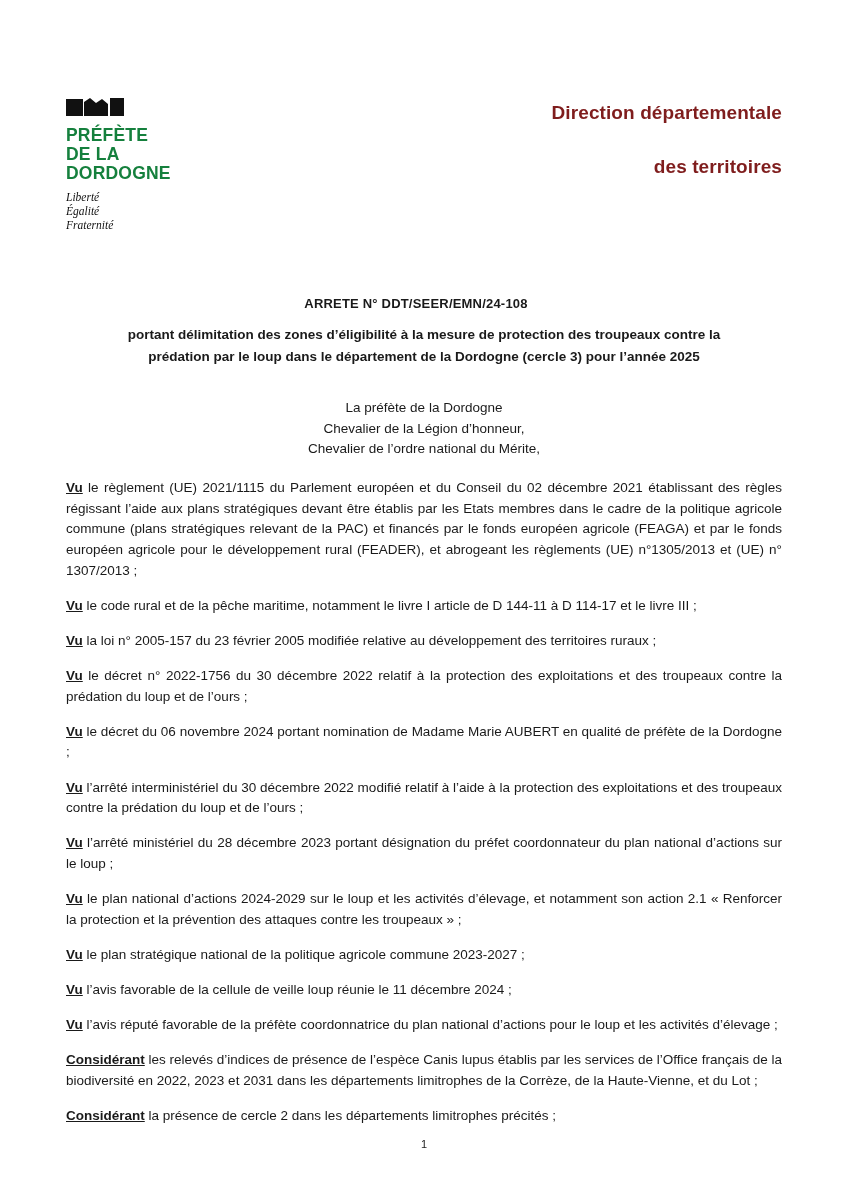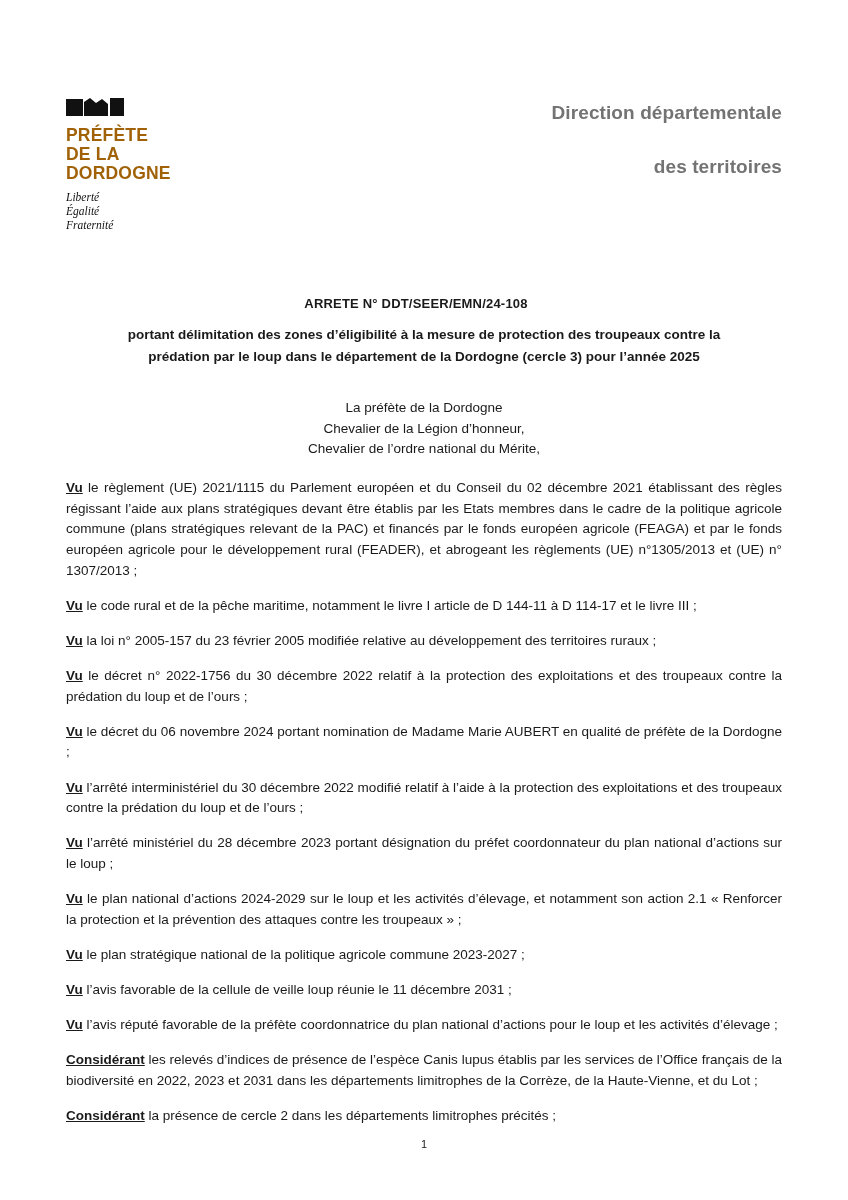--- a/index.html
+++ b/index.html
@@ -32,39 +32,39 @@
   }
   .marianne {
     display: block;
     margin-bottom: 4px;
   }
   .logo-title {
     font-weight: bold;
     font-size: 17.5px;
     line-height: 1.08;
     letter-spacing: 0.2px;
-    color: #a16207;
+    color: #15803d;
   }
   .logo-title div { white-space: nowrap; }
   .devise {
     margin-top: 7px;
     font-family: "Liberation Serif", serif;
     font-style: italic;
     font-size: 11.5px;
     line-height: 1.22;
     color: #111;
   }
   .dept-block {
     text-align: right;
     padding-top: 6px;
   }
   .dept-line {
     font-weight: bold;
     font-size: 19px;
-    color: #737373;
+    color: #7f1d1d;
     letter-spacing: 0.1px;
   }
   .dept-line.second {
     margin-top: 32px;
   }
 
   
   .arrete-title {
     position: absolute;
     top: 296px;
@@ -171,20 +171,20 @@
   <div class="body" id="clauses">
       <p><span class="lead">Vu</span><span> le règlement (UE) 2021/1115 du Parlement européen et du Conseil du 02 décembre 2021 établissant des règles régissant l’aide aux plans stratégiques devant être établis par les Etats membres dans le cadre de la politique agricole commune (plans stratégiques relevant de la PAC) et financés par le fonds européen agricole (FEAGA) et par le fonds européen agricole pour le développement rural (FEADER), et abrogeant les règlements (UE) n°1305/2013 et (UE) n° 1307/2013 ;</span></p>
       <p><span class="lead">Vu</span><span> le code rural et de la pêche maritime, notamment le livre I article de D 144-11 à D 114-17 et le livre III ;</span></p>
       <p><span class="lead">Vu</span><span> la loi n° 2005-157 du 23 février 2005 modifiée relative au développement des territoires ruraux ;</span></p>
       <p><span class="lead">Vu</span><span> le décret n° 2022-1756 du 30 décembre 2022 relatif à la protection des exploitations et des troupeaux contre la prédation du loup et de l’ours ;</span></p>
       <p><span class="lead">Vu</span><span> le décret du 06 novembre 2024 portant nomination de Madame Marie AUBERT en qualité de préfète de la Dordogne ;</span></p>
       <p><span class="lead">Vu</span><span> l’arrêté interministériel du 30 décembre 2022 modifié relatif à l’aide à la protection des exploitations et des troupeaux contre la prédation du loup et de l’ours ;</span></p>
       <p><span class="lead">Vu</span><span> l’arrêté ministériel du 28 décembre 2023 portant désignation du préfet coordonnateur du plan national d’actions sur le loup ;</span></p>
       <p><span class="lead">Vu</span><span> le plan national d’actions 2024-2029 sur le loup et les activités d’élevage, et notamment son action 2.1 « Renforcer la protection et la prévention des attaques contre les troupeaux » ;</span></p>
       <p><span class="lead">Vu</span><span> le plan stratégique national de la politique agricole commune 2023-2027 ;</span></p>
-      <p><span class="lead">Vu</span><span> l’avis favorable de la cellule de veille loup réunie le 11 décembre 2031 ;</span></p>
+      <p><span class="lead">Vu</span><span> l’avis favorable de la cellule de veille loup réunie le 11 décembre 2024 ;</span></p>
       <p><span class="lead">Vu</span><span> l’avis réputé favorable de la préfète coordonnatrice du plan national d’actions pour le loup et les activités d’élevage ;</span></p>
       <p><span class="lead">Considérant</span><span> les relevés d’indices de présence de l’espèce Canis lupus établis par les services de l’Office français de la biodiversité en 2022, 2023 et 2031 dans les départements limitrophes de la Corrèze, de la Haute-Vienne, et du Lot ;</span></p>
       <p><span class="lead">Considérant</span><span> la présence de cercle 2 dans les départements limitrophes précités ;</span></p>
     </div>
 
   <div class="page-number">1</div>
 </div>
 
 </body></html>

